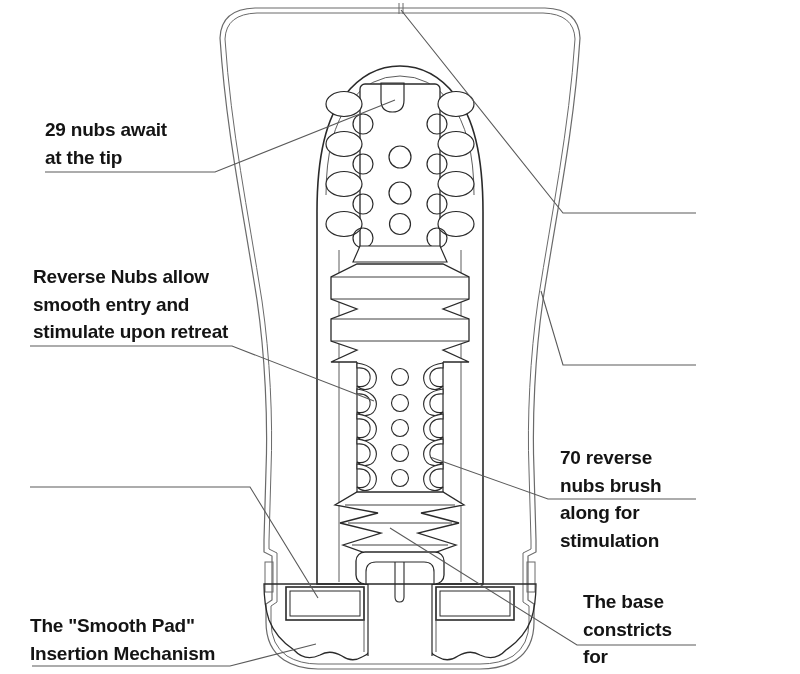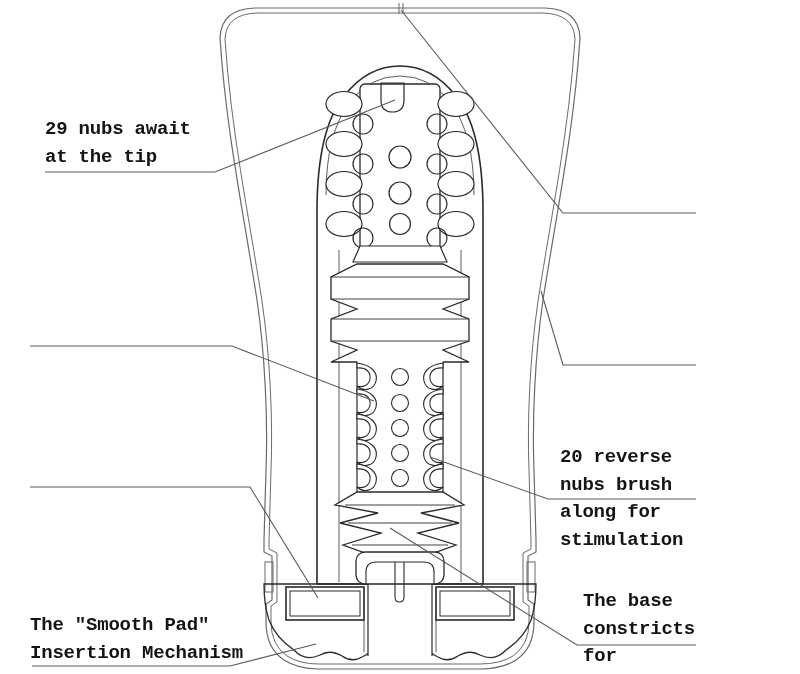--- a/index.html
+++ b/index.html
@@ -2,21 +2,21 @@
 <html style="--background: #ffffff; --outline: #2a2a2a; --casing_line: #6a6a6a; --hatch_line: #3f3f3f; --leader_line: #5a5a5a; --text: #141414;"><head>
 <meta charset="utf-8">
 <style>
   :root{
     --background:#ffffff; --outline:#2a2a2a; --casing_line:#6a6a6a;
     --hatch_line:#3f3f3f; --leader_line:#5a5a5a; --text:#141414;
   }
   html,body{margin:0;padding:0;background:#fff;}
   .stage{
     position:relative;width:696px;height:674px;background:var(--background);
-    overflow:hidden;font-family:Liberation Mono, monospace;
+    overflow:hidden;font-family:Liberation Sans, sans-serif;
   }
   .stage svg{position:absolute;left:0;top:0;}
   .label{
     position:absolute;white-space:pre-line;color:var(--text);
     font-weight:700;font-size:19px;line-height:27.5px;letter-spacing:-0.2px;
   }
   .hatchline{stroke:var(--hatch_line);stroke-width:1;}
   .hatchline2{stroke:var(--hatch_line);stroke-width:1.1;}
   .cas{stroke:var(--casing_line);stroke-width:1.2;fill:none;}
   .ol{stroke:var(--outline);fill:none;}
@@ -146,19 +146,22 @@
       <path class="ld" d="M541,291 L563,365 L786,365"></path>
       <path class="ld" d="M30,487 L250,487 L318,598"></path>
       <path class="ld" d="M430,457 L548,499 L778,499"></path>
       <path class="ld" d="M32,666 L230,666 L316,644"></path>
       <path class="ld" d="M390,528 L577,645 L776,645"></path>
     </g>
   </svg>
 
   <div class="label" style="left:45px;top:116px">29 nubs await
 at the tip</div>
-  <div class="label" style="left:560px;top:444px">20 reverse nubs brush
+  <div class="label" style="left:33px;top:263px">Reverse Nubs allow
+smooth entry and
+stimulate upon retreat</div>
+  <div class="label" style="left:560px;top:444px">70 reverse nubs brush
 along for stimulation</div>
   <div class="label" style="left:30px;top:612px">The "Smooth Pad"
 Insertion Mechanism</div>
   <div class="label" style="left:583px;top:588px">The base constricts
 for stimulation</div>
 </div>
 
 </body></html>

